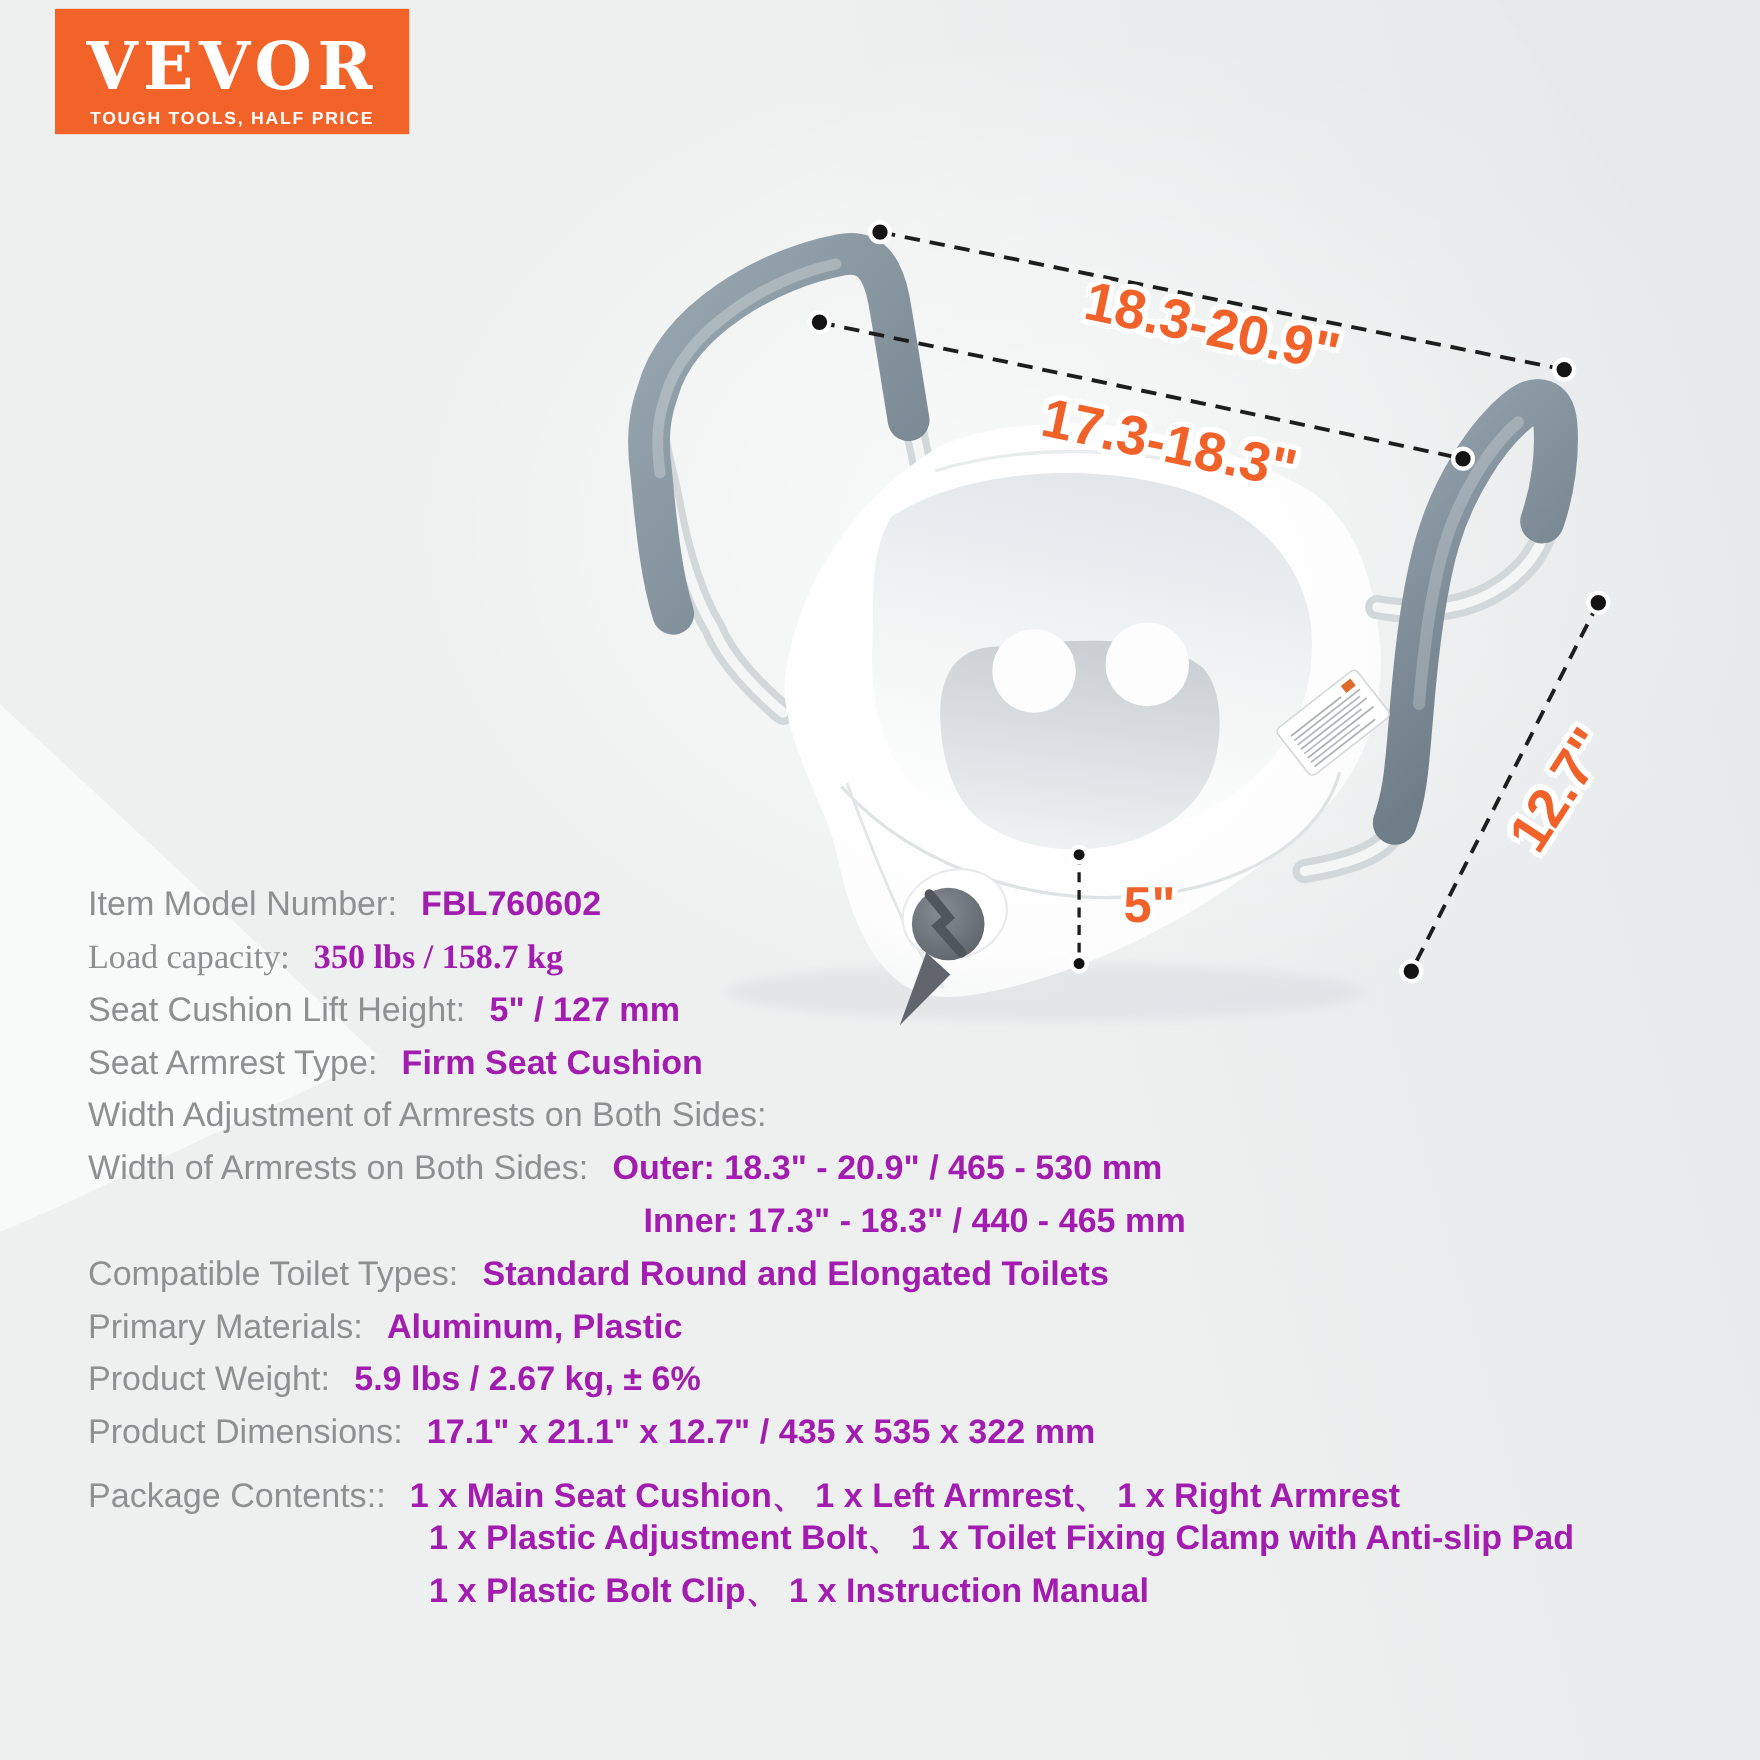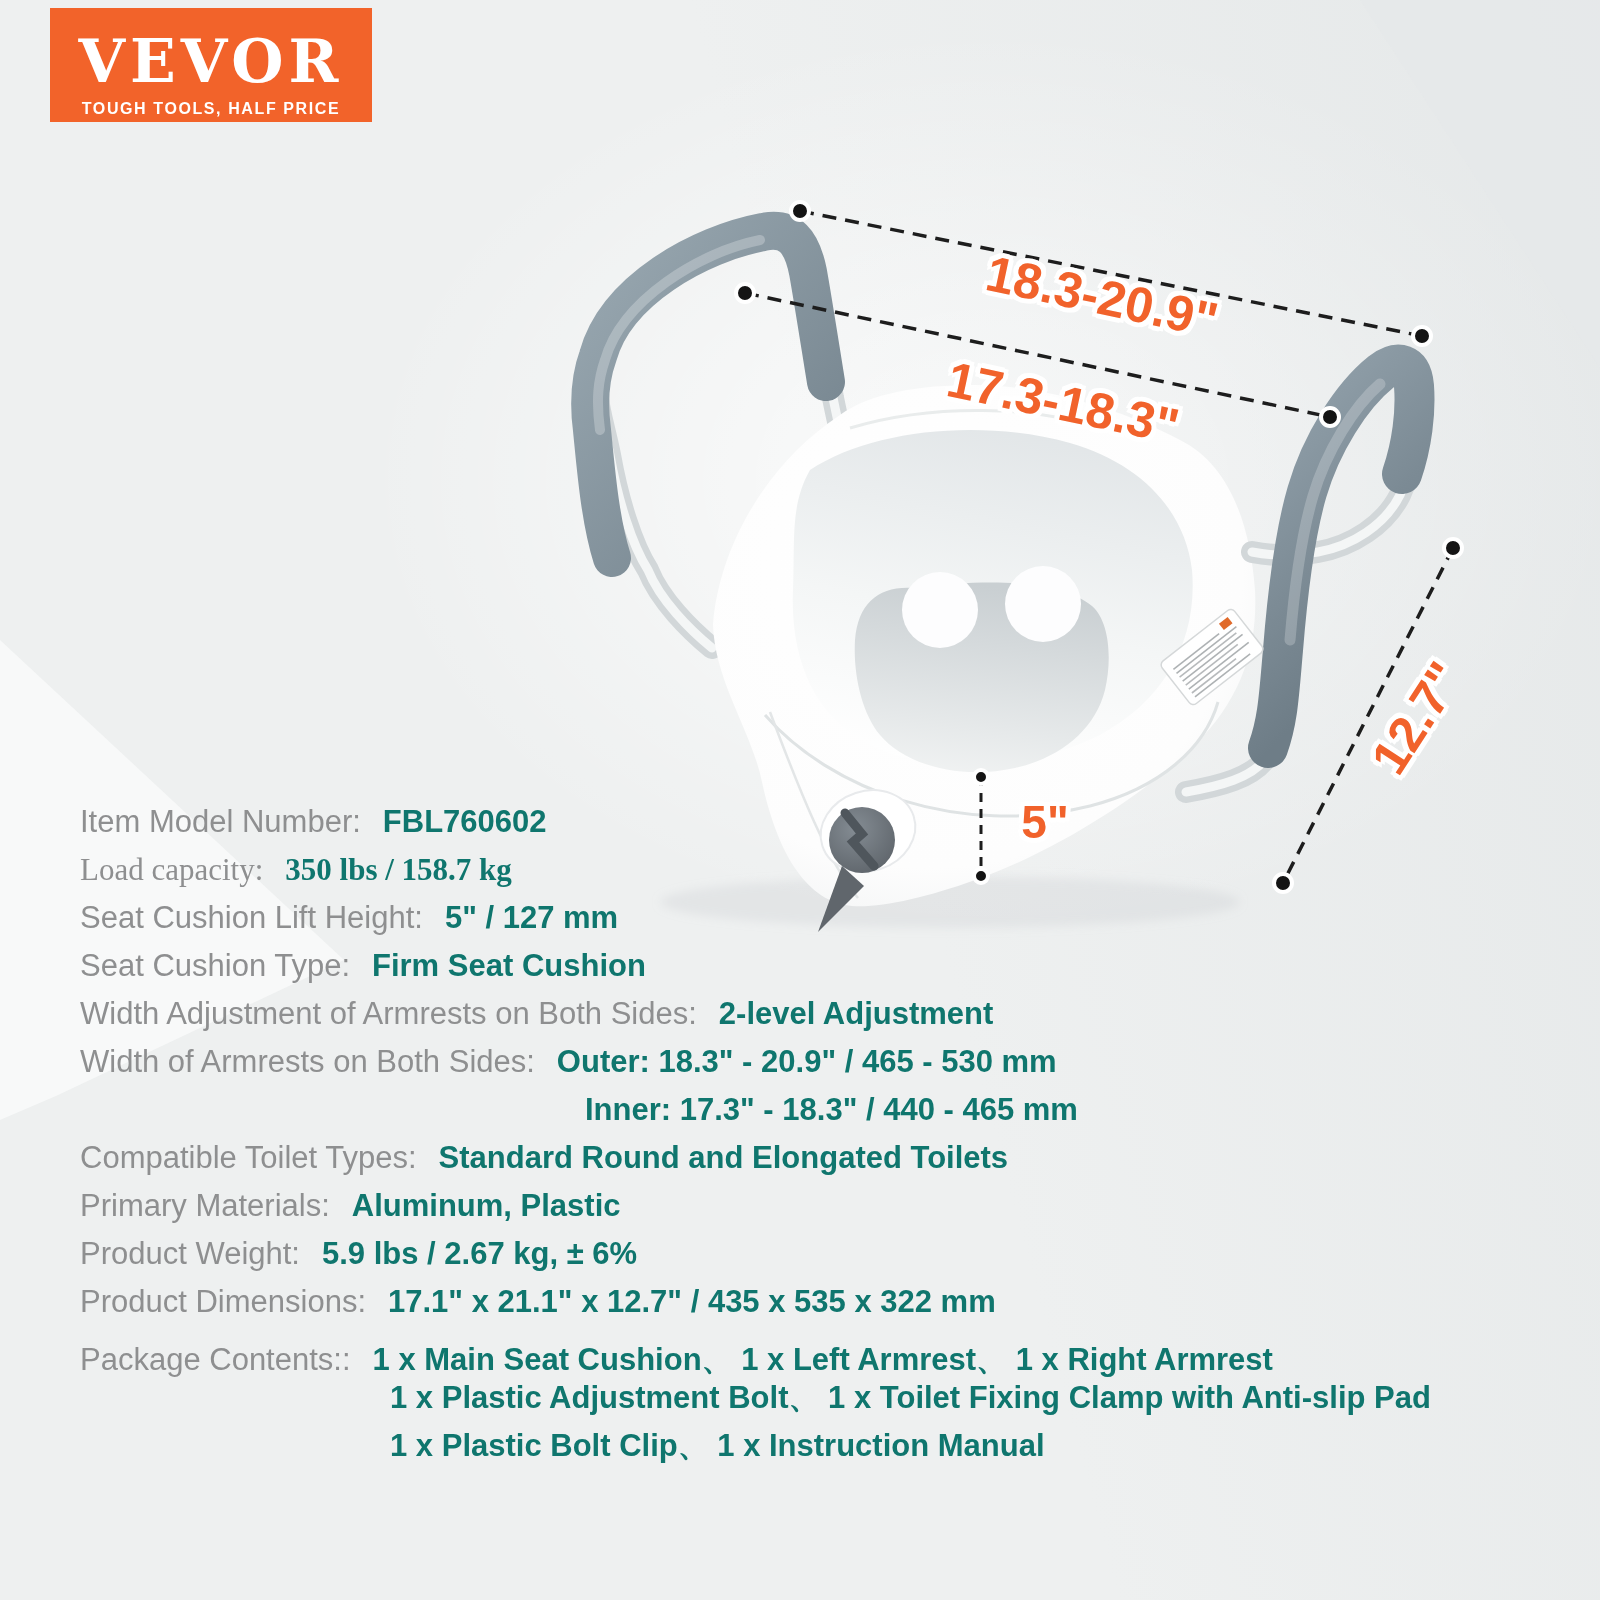--- a/index.html
+++ b/index.html
@@ -54,21 +54,21 @@
   .dim-height{left:1417px;top:718px;font-size:50px;transform:translate(-50%,-50%) rotate(-57deg);}
   .dim-lift{left:1045px;top:822px;font-size:46px;transform:translate(-50%,-50%);}
   
   .specs{position:absolute;left:0;top:0;width:1600px;height:1600px;}
   .spec-row{
     position:absolute;left:80px;height:40px;
     display:flex;align-items:baseline;gap:22px;white-space:nowrap;
     font-size:31px;line-height:40px;
   }
   .spec-label{color:#8e8f90;font-weight:normal;}
-  .spec-value{color:#0f766e;font-weight:bold;}
+  .spec-value{color:#a21caf;font-weight:bold;}
   .r0{top:802px;}  .r1{top:850px;font-family:Liberation Serif, serif;}  .r2{top:898px;}  .r3{top:946px;}
   .r4{top:994px;justify-content:flex-end;}  .r5{top:1042px;} .r6{top:1090px;margin-left:505px;}
   .r7{top:1138px;} .r8{top:1186px;} .r9{top:1234px;} .r10{top:1282px;}
   .r11{top:1330px;margin-top:10px;} .r12{top:1378px;margin-left:310px;} .r13{top:1426px;margin-left:310px;}
 </style>
 </head>
 <body>
 
 <div class="stage">
 
@@ -192,26 +192,25 @@
     </div>
     <div class="spec-row r1">
       <span class="spec-label">Load capacity:</span>
       <span class="spec-value">350 lbs / 158.7 kg</span>
     </div>
     <div class="spec-row r2">
       <span class="spec-label">Seat Cushion Lift Height:</span>
       <span class="spec-value">5" / 127 mm</span>
     </div>
     <div class="spec-row r3">
-      <span class="spec-label">Seat Cushion Type:</span>
+      <span class="spec-label">Seat Armrest Type:</span>
       <span class="spec-value">Firm Seat Cushion</span>
     </div>
     <div class="spec-row r4">
       <span class="spec-label">Width Adjustment of Armrests on Both Sides:</span>
-      <span class="spec-value">2-level Adjustment</span>
     </div>
     <div class="spec-row r5">
       <span class="spec-label">Width of Armrests on Both Sides:</span>
       <span class="spec-value">Outer: 18.3" - 20.9" / 465 - 530 mm</span>
     </div>
     <div class="spec-row r6">
       <span class="spec-value">Inner: 17.3" - 18.3" / 440 - 465 mm</span>
     </div>
     <div class="spec-row r7">
       <span class="spec-label">Compatible Toilet Types:</span>

